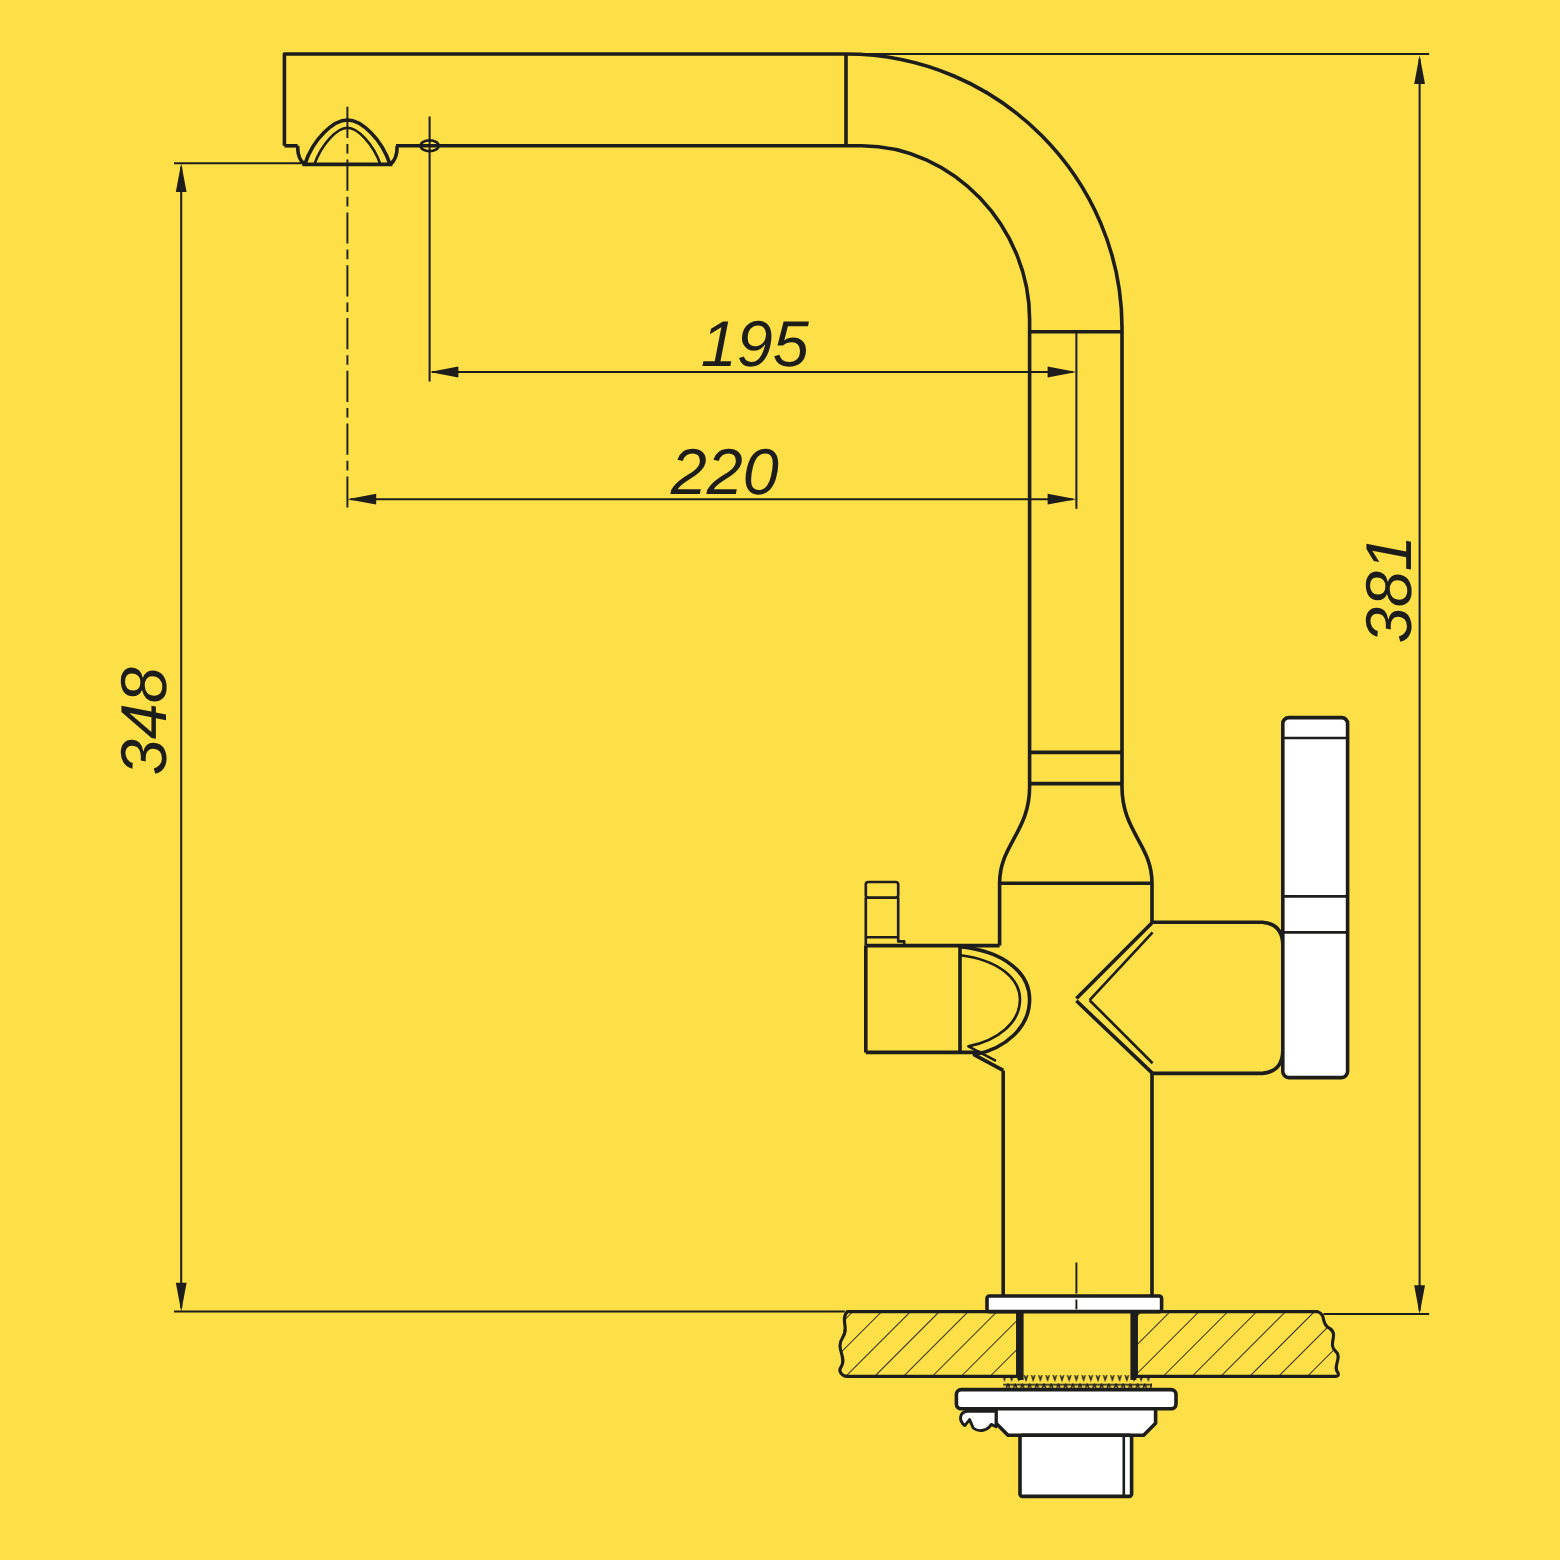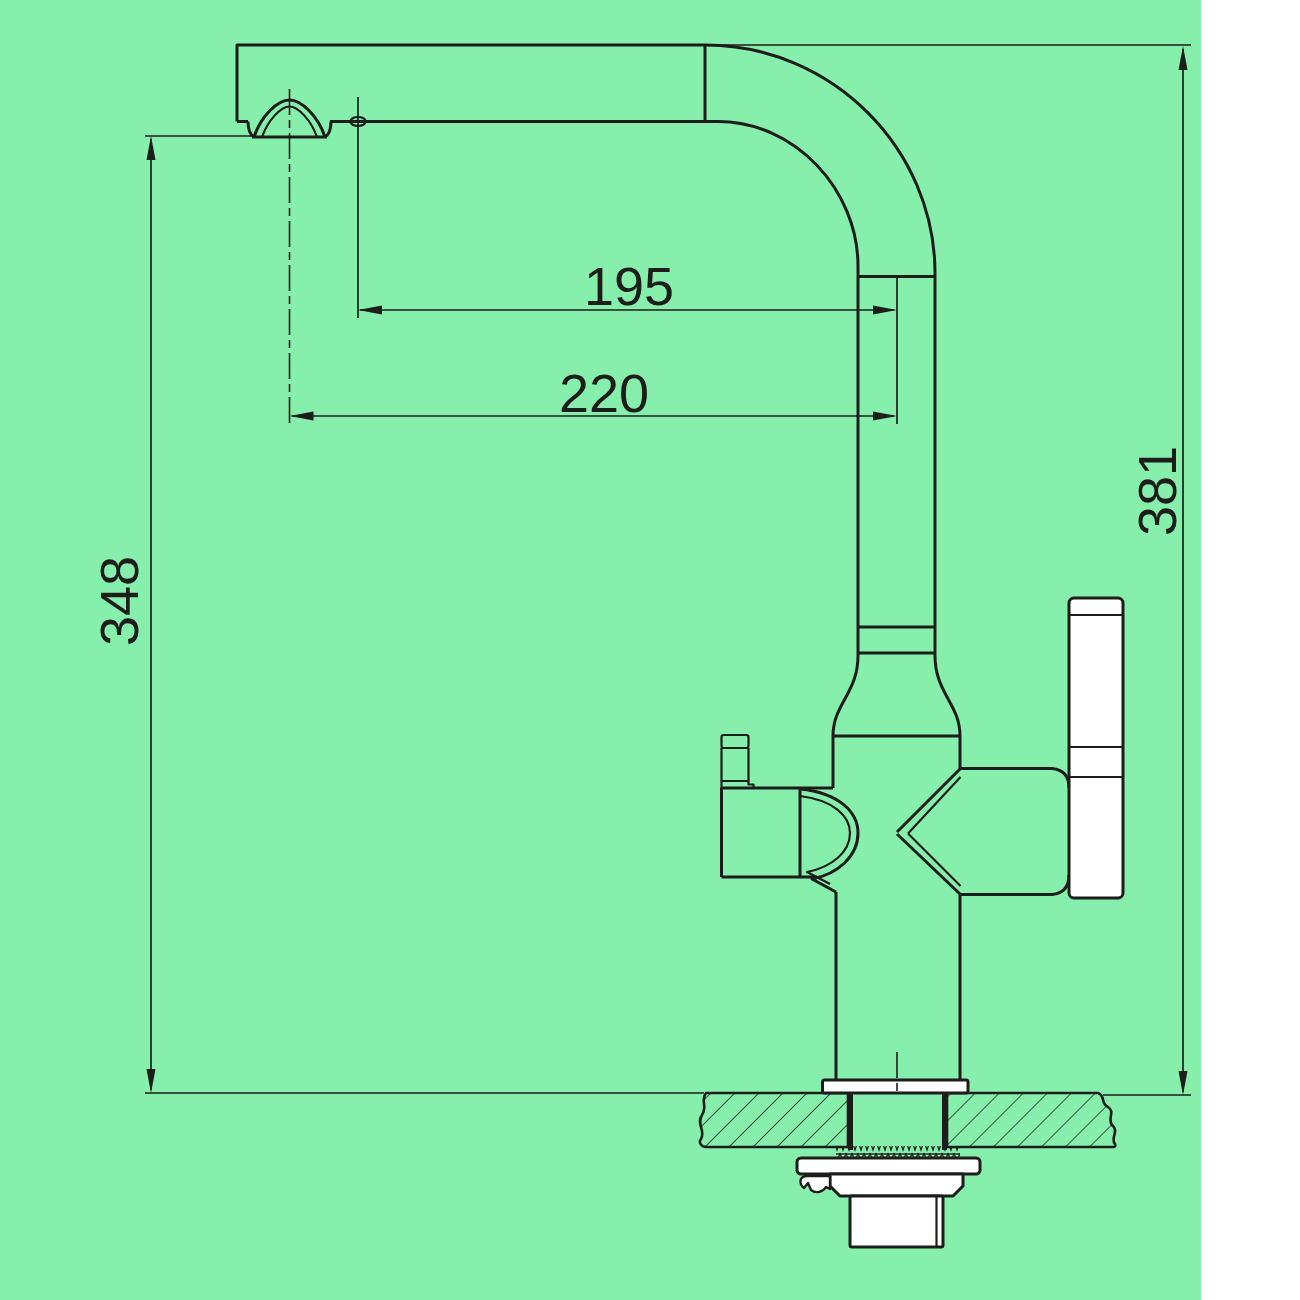--- a/index.html
+++ b/index.html
@@ -1,21 +1,22 @@
 <!DOCTYPE html>
 <html><head>
 <meta charset="utf-8">
 <style>
   html, body { margin: 0; padding: 0; background: #ffffff; }
   .page {
     position: relative;
-    width: 1201px; height: 1300px;
-    background: #86efac;
+    width: 1300px; height: 1300px;
+    background: #fde047;
     overflow: hidden;
     font-family: "Liberation Sans", sans-serif;
+    font-style: italic;
   }
   svg { display: block; }
   .obj   { fill: none; stroke: #1d1d1b; stroke-width: 3;   stroke-linecap: butt; stroke-linejoin: round; }
   .obj2  { fill: none; stroke: #1d1d1b; stroke-width: 2.2; stroke-linecap: butt; stroke-linejoin: round; }
   .objw  { fill: #ffffff; stroke: #1d1d1b; stroke-width: 3; stroke-linejoin: round; }
   .thin  { fill: none; stroke: #1d1d1b; stroke-width: 1.7; }
   .cline { fill: none; stroke: #1d1d1b; stroke-width: 1.6; stroke-dasharray: 26 5 8 5; }
   .arrow { fill: #1d1d1b; stroke: none; }
   .dimtext {
     fill: #1d1d1b;

